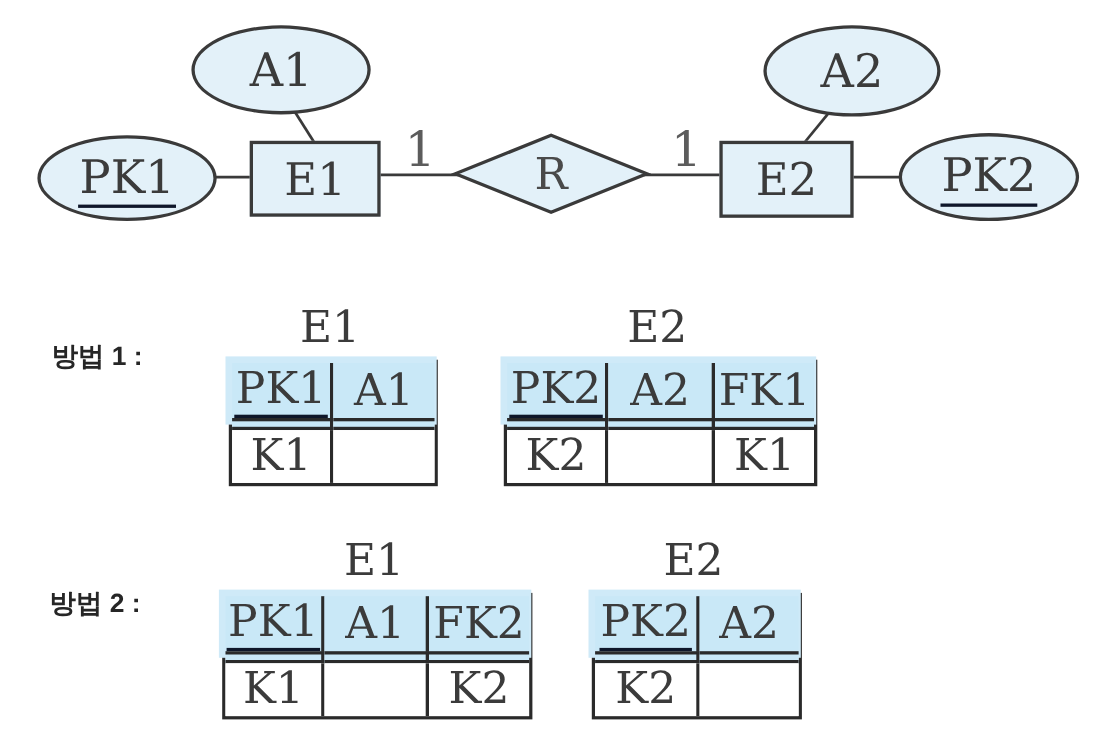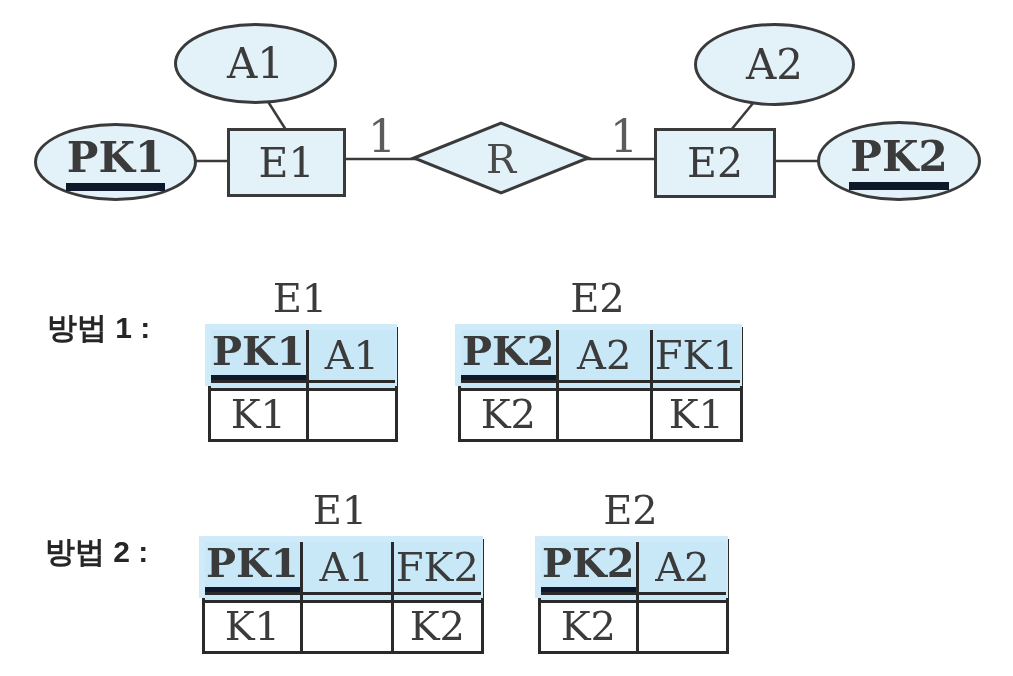--- a/index.html
+++ b/index.html
@@ -18,25 +18,25 @@
     position:absolute;border:3px solid #3a3a3a;background:#e3f1f9;
     display:flex;align-items:center;justify-content:center;
     font-size:41px;color:#3b3b3b;box-sizing:border-box;
   }
   .rel-label{
     position:absolute;font-size:40px;color:#4a4a4a;text-align:center;
   }
   .card{
     position:absolute;font-size:44px;color:#5c5c5c;line-height:1;
   }
-  .u{border-bottom:8px solid #0f172a;padding:0 1px 1px 1px;font-weight:bold;}
+  .u{border-bottom:3px solid #0f172a;padding:0 1px 1px 1px;}
   
   .method-label{
     position:absolute;font-family:"Liberation Sans","DejaVu Sans",sans-serif;
-    font-size:30px;font-weight:600;color:#262626;white-space:nowrap;
+    font-size:24px;font-weight:600;color:#262626;white-space:nowrap;
   }
   .tbl-title{
     position:absolute;font-size:40px;color:#3b3b3b;text-align:center;line-height:44px;
   }
   .rtable{
     position:absolute;border:3px solid #2a2a2a;box-sizing:content-box;z-index:0;
     font-size:40px;color:#3b3b3b;
   }
   .rtable::before{ 
     content:"";position:absolute;left:-6px;top:-6px;width:calc(100% + 8px);height:62px;

